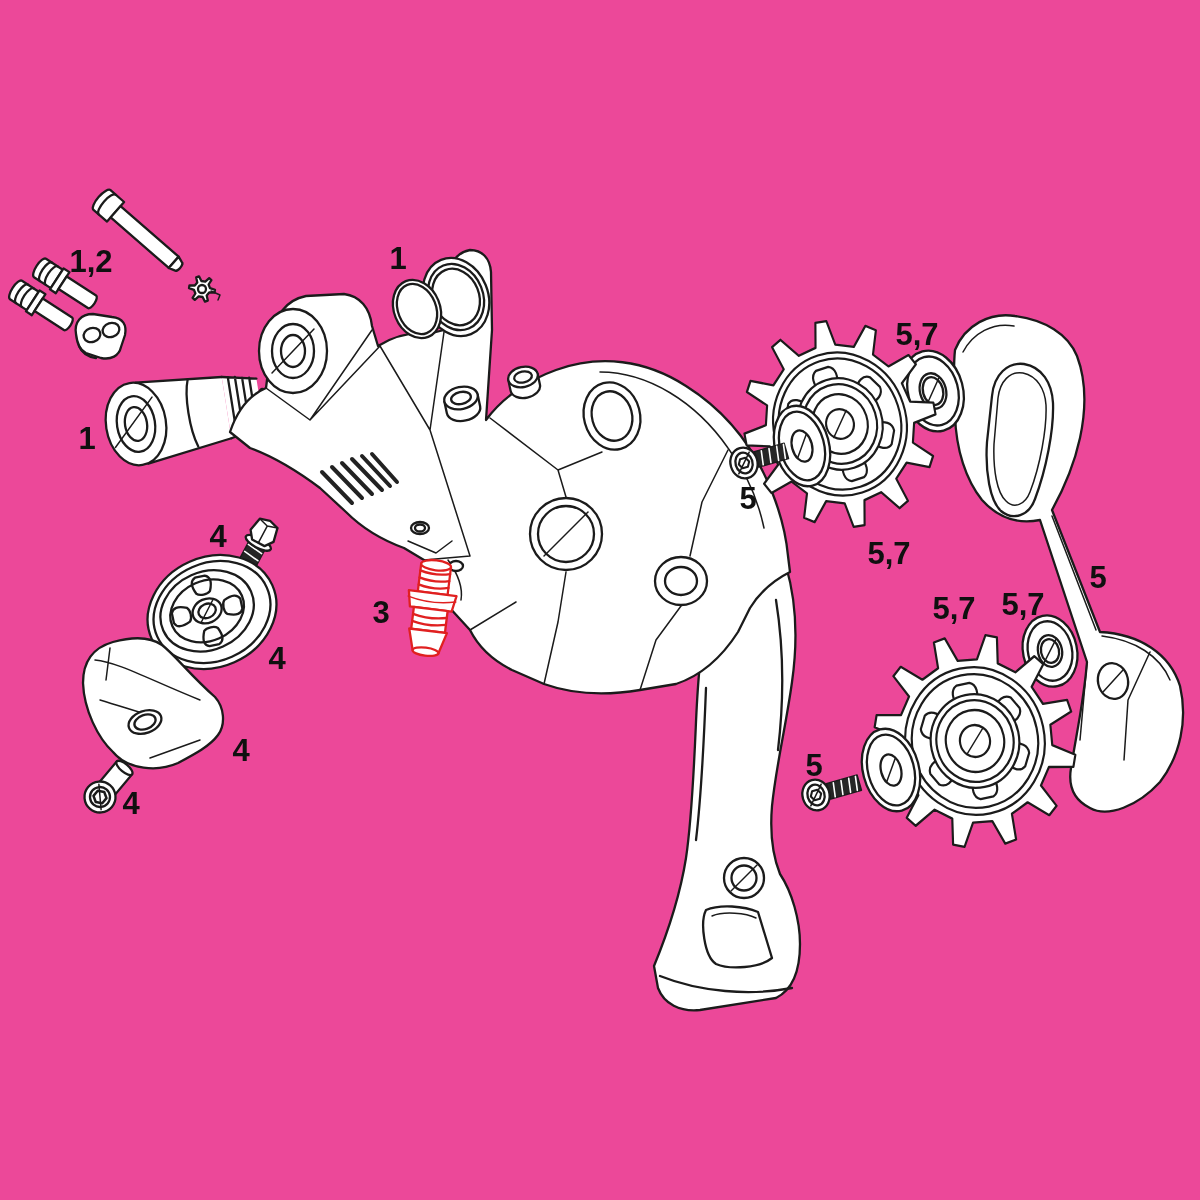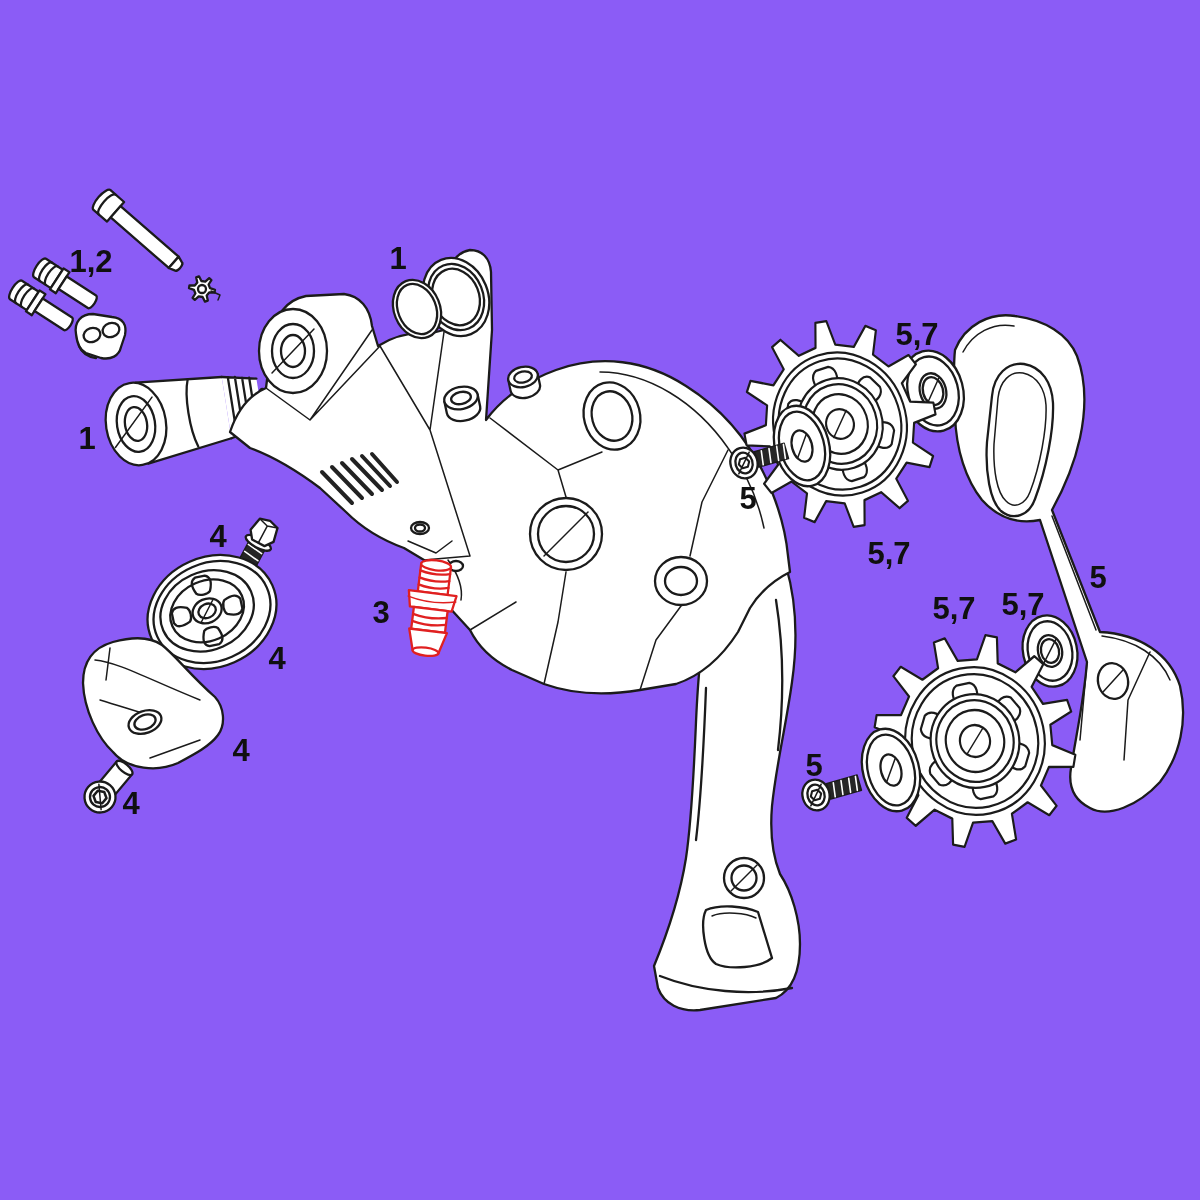--- a/index.html
+++ b/index.html
@@ -1,16 +1,16 @@
 <!DOCTYPE html>
 <html><head>
 <meta charset="utf-8">
 <style>
   html,body{margin:0;padding:0;background:#fff;}
-  .stage{position:relative;width:1200px;height:1200px;background:#8b5cf6;overflow:hidden;}
+  .stage{position:relative;width:1200px;height:1200px;background:#ec4899;overflow:hidden;}
   svg{position:absolute;left:0;top:0;}
   .lbl{font-family:"Liberation Sans",sans-serif;font-size:31px;font-weight:700;fill:#101010;stroke:none;}
   .ln{stroke:#1b1b1b;fill:none;stroke-width:2.3;stroke-linecap:round;stroke-linejoin:round;}
   .fw{fill:#ffffff;}
   .thin{stroke-width:1.5;}
   .dk{fill:#262626;stroke:#1b1b1b;stroke-width:1.5;}
   .wl{stroke:#ffffff;stroke-width:1.6;fill:none;}
   .hl{stroke:#e02020;}
 </style>
 </head>

